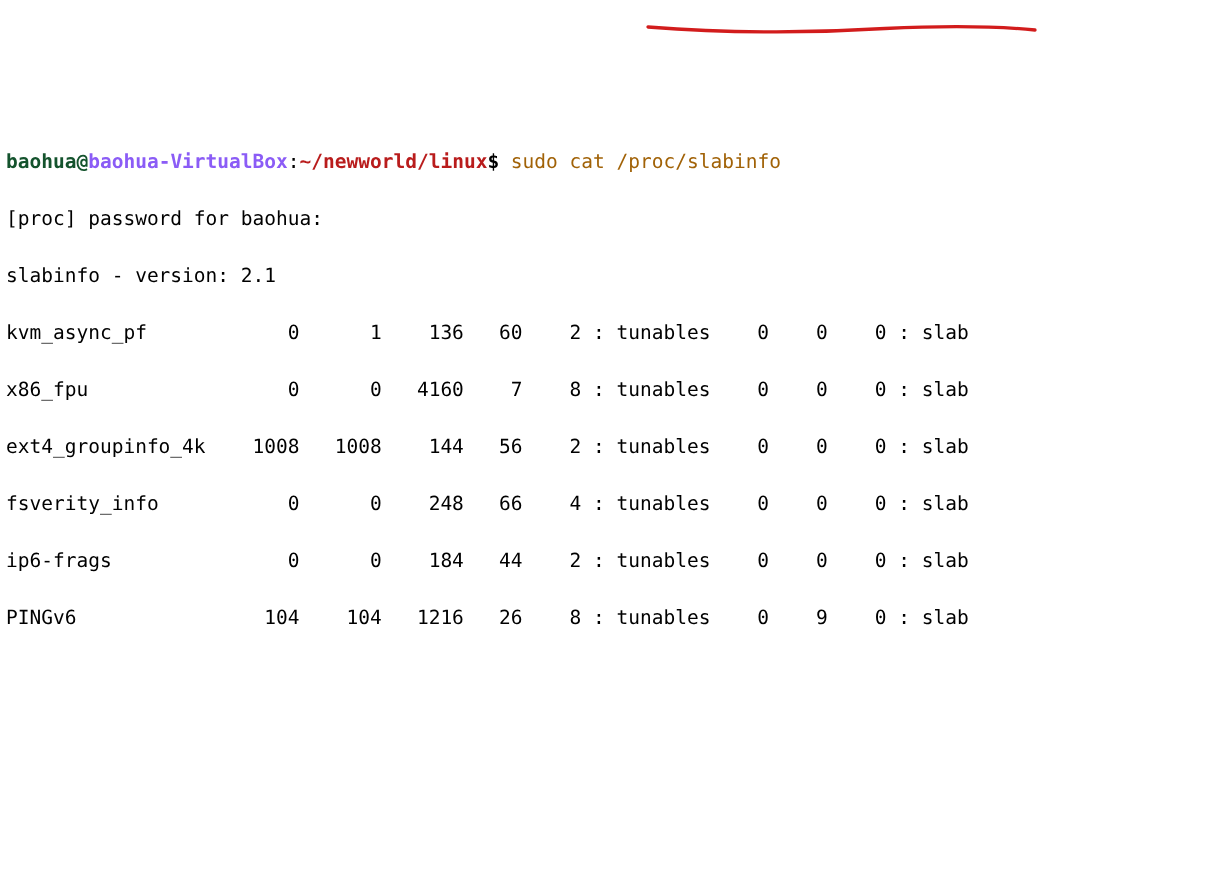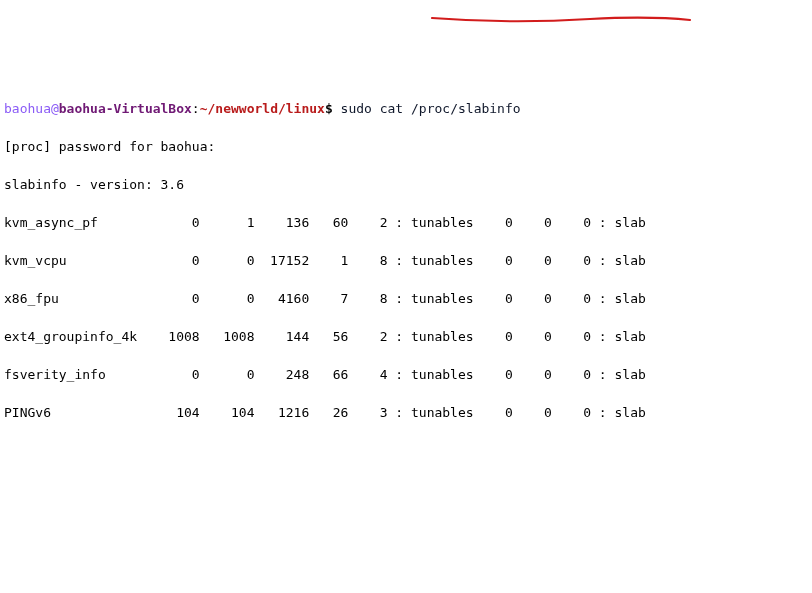--- a/index.html
+++ b/index.html
@@ -12,49 +12,49 @@
       color: #000000;
       white-space: pre;
       overflow: hidden;
       width: 812px;
       height: 593px;
       box-sizing: border-box;
     }
     .term {
       white-space: pre;
     }
-    .user { color: #8b5cf6; font-weight: normal; }
-    .host { color: #701a75; font-weight: bold; }
+    .user { color: #14532d; font-weight: bold; }
+    .host { color: #8b5cf6; font-weight: bold; }
     .path { color: #b91c1c; font-weight: bold; }
     .dollar { color: #000000; font-weight: bold; }
-    .cmd { color: #0f172a; }
+    .cmd { color: #a16207; }
     .underline-svg {
       position: absolute;
       left: 430px;
       top: 14px;
       pointer-events: none;
     }
     .line { display: block; }
     .row { display: block; }
   </style>
 </head>
 <body>
 
 
 
 <div class="term">
 <span class="line"><span class="user">baohua</span><span class="user">@</span><span class="host">baohua-VirtualBox</span><span>:</span><span class="path">~/newworld/linux</span><span class="dollar">$ </span><span class="cmd">sudo cat /proc/slabinfo</span></span>
 <span class="line">[proc] password for baohua:</span>
-<span class="line">slabinfo - version: 3.6</span>
+<span class="line">slabinfo - version: 2.1</span>
 <span class="row">kvm_async_pf            0      1    136   60    2 : tunables    0    0    0 : slab</span>
-<span class="row">kvm_vcpu                0      0  17152    1    8 : tunables    0    0    0 : slab</span>
 <span class="row">x86_fpu                 0      0   4160    7    8 : tunables    0    0    0 : slab</span>
 <span class="row">ext4_groupinfo_4k    1008   1008    144   56    2 : tunables    0    0    0 : slab</span>
 <span class="row">fsverity_info           0      0    248   66    4 : tunables    0    0    0 : slab</span>
-<span class="row">PINGv6                104    104   1216   26    3 : tunables    0    0    0 : slab</span>
+<span class="row">ip6-frags               0      0    184   44    2 : tunables    0    0    0 : slab</span>
+<span class="row">PINGv6                104    104   1216   26    8 : tunables    0    9    0 : slab</span>
 
 
 
 
 
 
 
 
 
 

